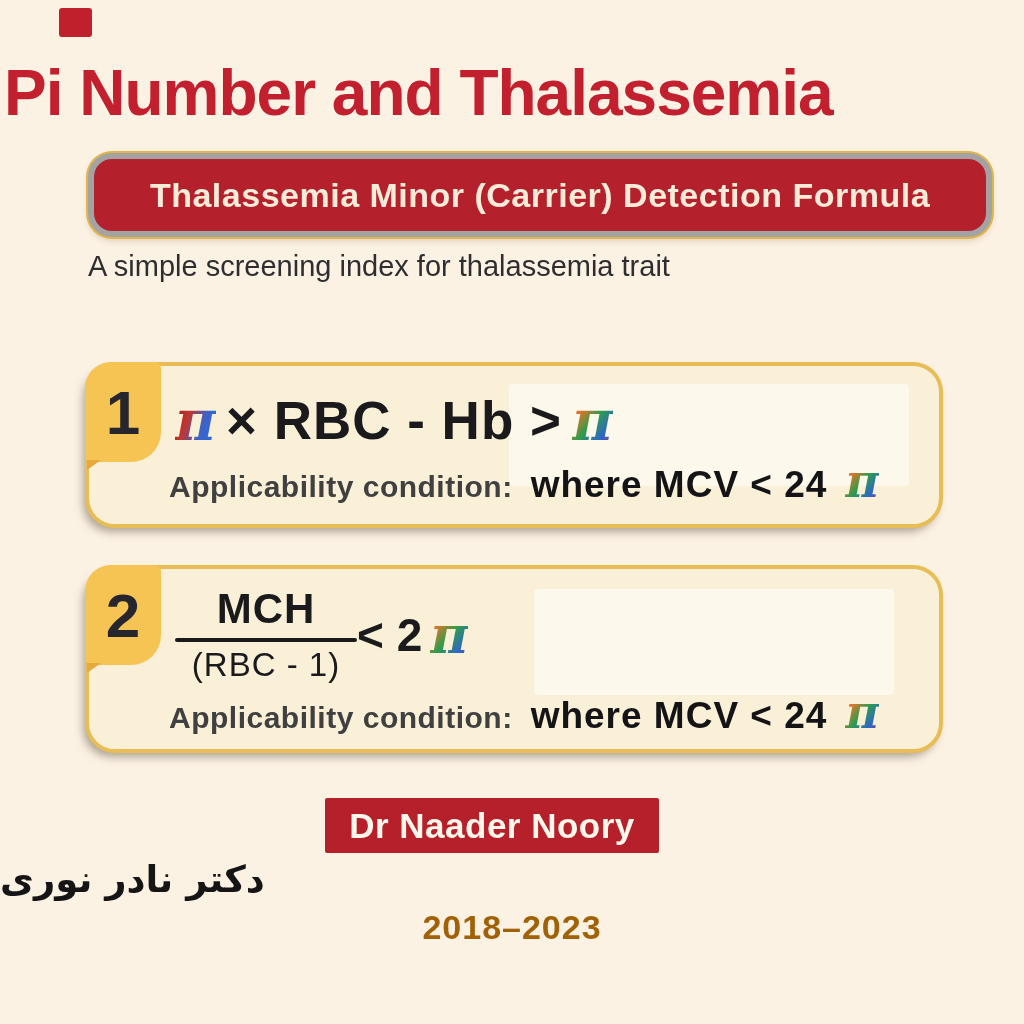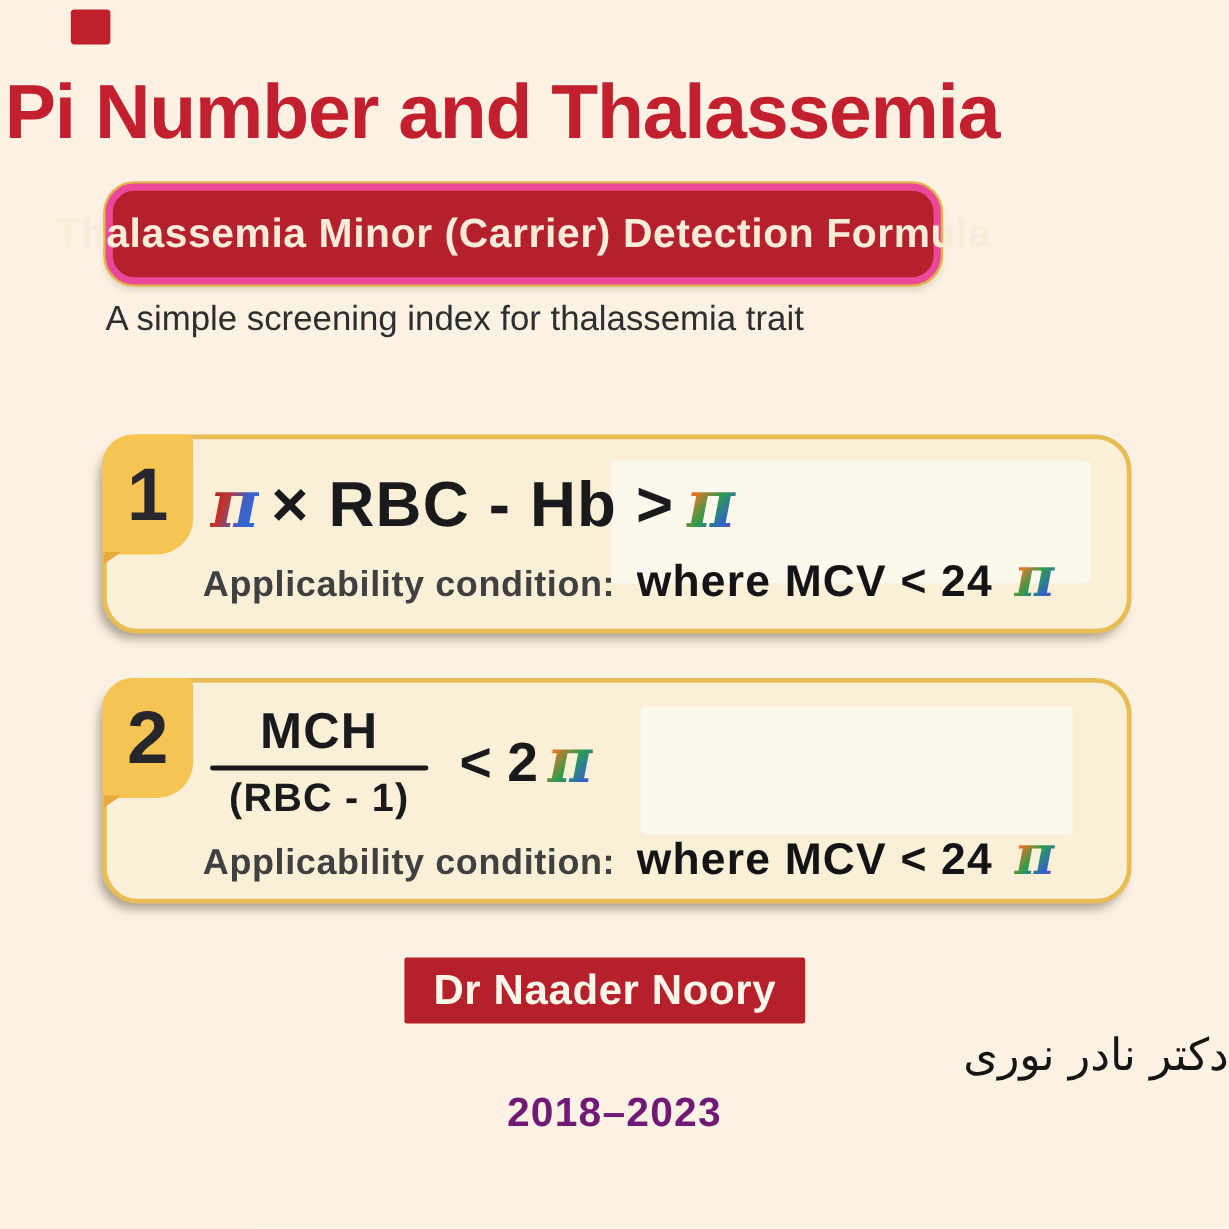--- a/index.html
+++ b/index.html
@@ -11,22 +11,22 @@
   .marker{
     position:absolute; left:59px; top:8px; width:33px; height:29px;
     background:#C0202C; border-radius:3px;
   }
   .title{
     position:absolute; left:0; right:0; top:52px; margin:4px;
     font-size:64px; font-weight:800;
     letter-spacing:-1px; color:#C2202E; white-space:nowrap;
   }
   .banner{
-    position:absolute; left:88px; top:153px; width:696px; height:84px;
-    background:#B5202D; border:6px solid #ec4899; box-sizing:border-box;
+    position:absolute; left:88px; top:153px; width:904px; height:84px;
+    background:#B5202D; border:6px solid #a3a3a3; box-sizing:border-box;
     border-radius:24px; box-shadow:0 0 0 2px #E2B44C, 0 4px 6px rgba(140,110,60,.25);
     display:flex; align-items:center; justify-content:center;
   }
   .banner span{
     color:#F8ECD8; font-size:34px; font-weight:700; letter-spacing:.5px; white-space:nowrap;
   }
   .subtitle{
     position:absolute; left:88px; top:250px; font-size:29px; color:#2E2E30;
   }
   .author{
@@ -71,42 +71,42 @@
   .cond{
     position:absolute; left:80px; z-index:1;
     display:flex; align-items:baseline; gap:18px; white-space:nowrap;
   }
   .box1 .cond{ top:92px; }
   .box2 .cond{ top:120px; }
   .cond-label{ font-size:30px; font-weight:600; color:#404040; letter-spacing:.5px; }
   .cond-value{ font-size:37px; font-weight:600; color:#141416; letter-spacing:1px; }
   .frac-row{
     position:absolute; left:86px; top:16px; z-index:1;
-    display:flex; align-items:center; gap:26px;
+    display:flex; align-items:center; 
   }
   .frac{ display:flex; flex-direction:column; align-items:center; }
   .frac-num{ font-size:42px; font-weight:800; color:#1A1A1C; letter-spacing:1px; }
   .frac-bar{ width:182px; height:4px; background:#1A1A1C; margin:5px 0 4px; border-radius:2px; }
-  .frac-den{ font-size:33px; font-weight:700; color:#1A1A1C; letter-spacing:1px; }
+  .frac-den{ font-size:33px; font-weight:400; color:#1A1A1C; letter-spacing:1px; }
   .frac-cmp{ font-size:46px; font-weight:700; color:#1A1A1C; display:flex; align-items:center; gap:8px; }
   .frac-cmp .pi{ font-size:52px; }
   .badge{
     position:absolute; left:325px; top:798px; width:334px; height:55px;
     background:#B5202A; border-radius:2px;
-    display:flex; align-items:center; justify-content:center;margin-left:12px;
+    display:flex; align-items:center; justify-content:center;
   }
   .badge span{ color:#FDF6EA; font-size:35px; font-weight:800; letter-spacing:.5px; }
   .persian{
-    position:absolute; left:0; right:0; top:858px; text-align:right;
+    position:absolute; left:0; right:0; top:858px; text-align:left;
     font-family:"DejaVu Sans", sans-serif;
-    font-size:37px; font-weight:400; color:#151515;
+    font-size:37px; font-weight:700; color:#151515;
   }
   .years{
     position:absolute; left:0; right:0; top:908px; text-align:center;
-    font-size:34px; font-weight:600; color:#701a75; letter-spacing:1px;
+    font-size:34px; font-weight:600; color:#a16207; letter-spacing:1px;
   }
 </style>
 </head>
 <body>
 
 <div class="canvas">
 
   <div class="marker"></div>
 
   <h1 class="title">Pi Number and Thalassemia</h1>

